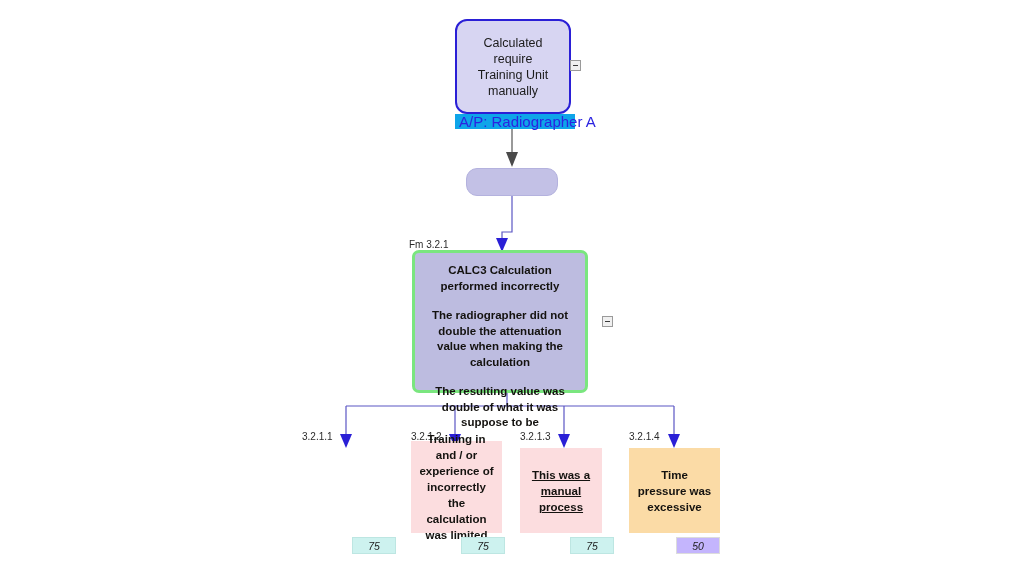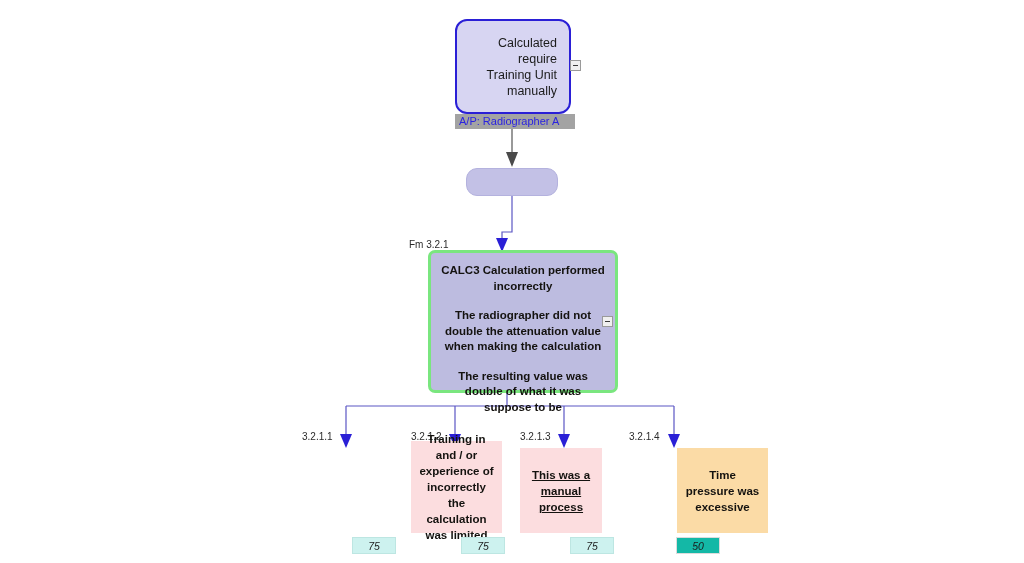--- a/index.html
+++ b/index.html
@@ -38,36 +38,36 @@
 
   
   .task-node {
     background: #d7d5f2;
     border: 2.5px solid #2a1fd6;
     border-radius: 12px;
     padding: 14px 12px 10px 12px;
     font-size: 12.5px;
     line-height: 16px;
     color: #1b1b1b;
-    text-align: right;
+    text-align: center;
   }
   .task-node .line { display: block; }
 
   .node-number {
     position: absolute;
     font-size: 10px;
     color: #2b2b2b;
     white-space: nowrap;
   }
 
   .ap-label {
     position: absolute;
-    background: #a3a3a3;
+    background: #0ea5e9;
     color: #2b23e0;
-    font-size: 11px;
+    font-size: 15px;
     line-height: 13px;
     padding: 1px 4px;
     white-space: nowrap;
   }
 
   
   .collapse-toggle {
     position: absolute;
     width: 11px;
     height: 11px;
@@ -115,38 +115,38 @@
     align-items: center;
     justify-content: center;
     padding: 6px 7px;
     font-size: 11.5px;
     line-height: 16px;
     font-weight: bold;
     color: #14120f;
     text-align: center;
   }
   .cause-pink { background: #fcdddf; }
-  .cause-orange { background: #fbdba6; margin-left: 48px; }
+  .cause-orange { background: #fbdba6; }
 
   .score-badge {
     position: absolute;
     height: 17px;
     line-height: 17px;
     text-align: center;
     font-size: 10.5px;
     color: #1b1b1b;
     box-sizing: border-box;
     font-style: italic;
   }
   .score-cyan {
     background: #cdf2ef;
     border: 1px solid #bde6e2;
   }
   .score-plain {
-    background: #14b8a6;
+    background: #c4b5fd;
     border: 1px solid #dcdcdc;
   }
 </style>
 </head>
 <body>
 
 <div id="canvas">
 
   <svg id="connectors" viewBox="0 0 1024 563" xmlns="http://www.w3.org/2000/svg">
 
@@ -182,21 +182,21 @@
   </div>
 
   <div class="collapse-toggle" style="left:570px; top:60px;"></div>
 
   <div class="ap-label" style="left:455px; top:114px; width:112px;">A/P: Radiographer A</div>
 
   <div class="node gate-node" style="left:466px; top:168px; width:92px; height:28px;"></div>
 
   <div class="node-number" style="left:409px; top:239px;">Fm 3.2.1</div>
 
-  <div class="node fm-node" style="left:428px; top:250px; width:190px; height:143px;">
+  <div class="node fm-node" style="left:412px; top:250px; width:176px; height:143px;">
     <p>CALC3 Calculation performed incorrectly</p>
     <p>The radiographer did not double the attenuation value when making the calculation</p>
     <p>The resulting value was double of what it was suppose to be</p>
   </div>
 
   <div class="collapse-toggle" style="left:602px; top:316px;"></div>
 
   <div class="node-number" style="left:302px; top:431px;">3.2.1.1</div>
   <div class="score-badge score-cyan" style="left:352px; top:537px; width:44px;">75</div>
 

